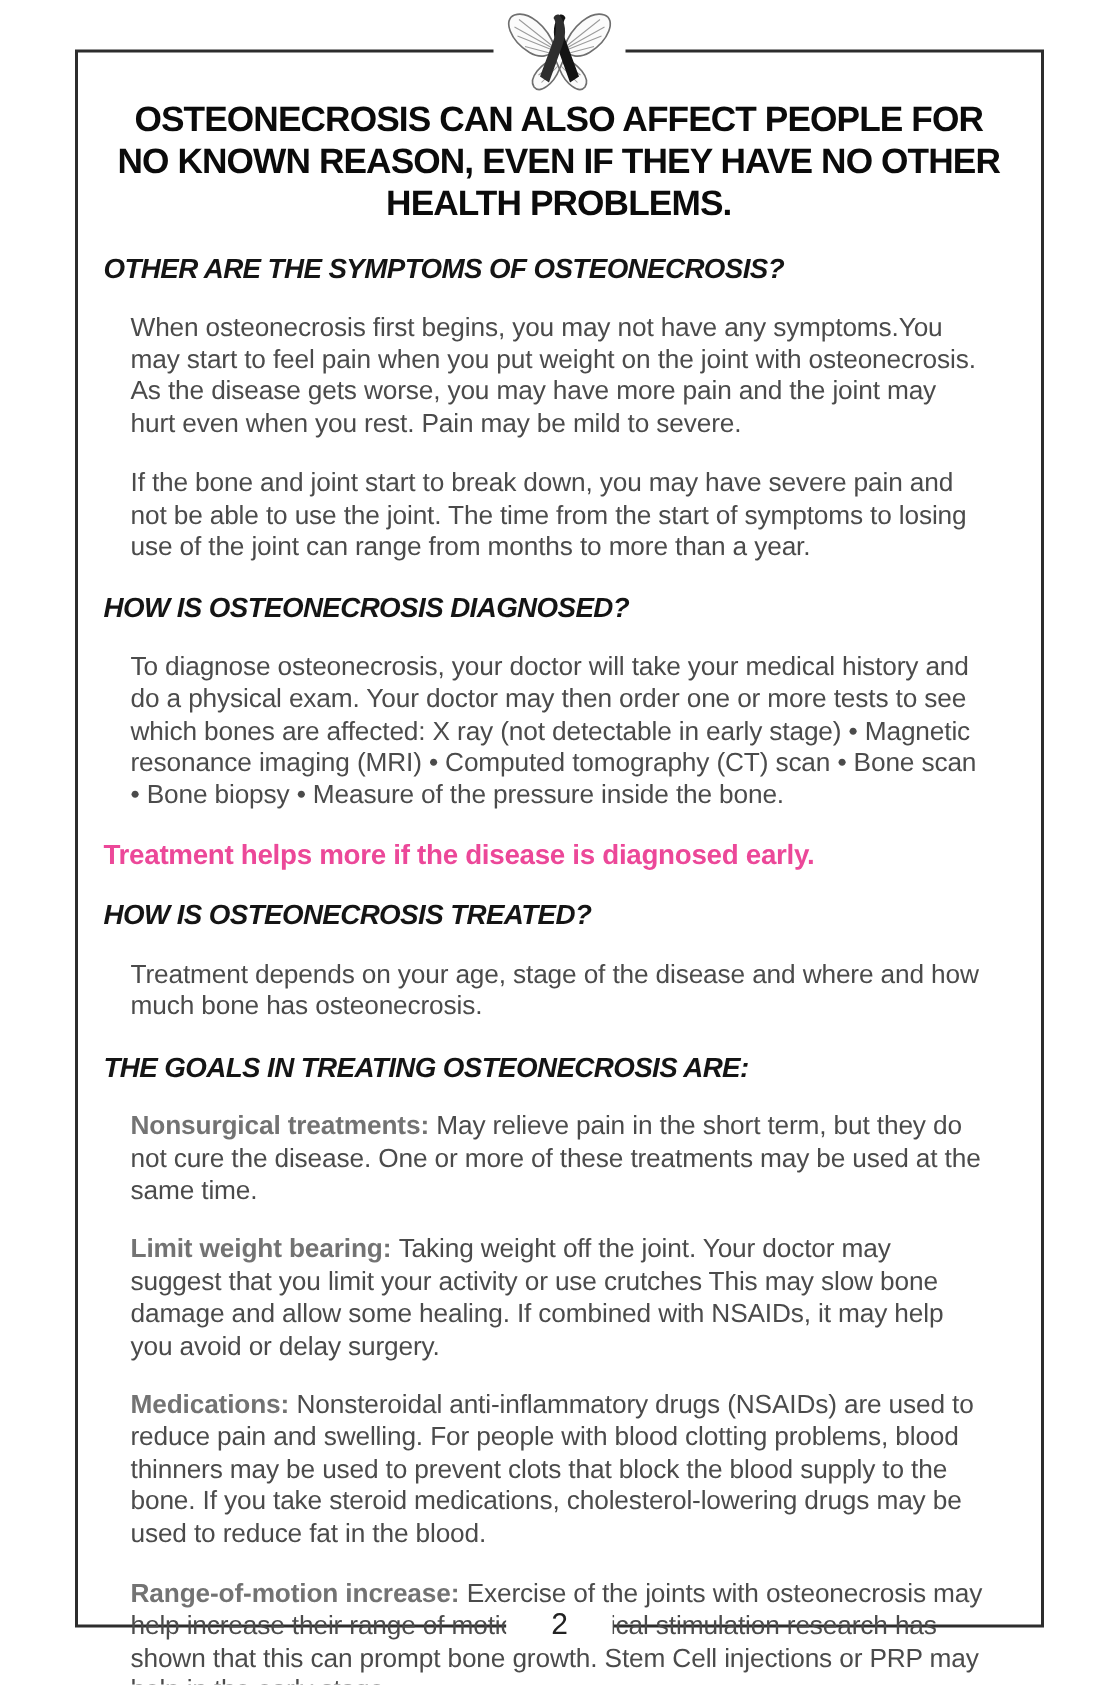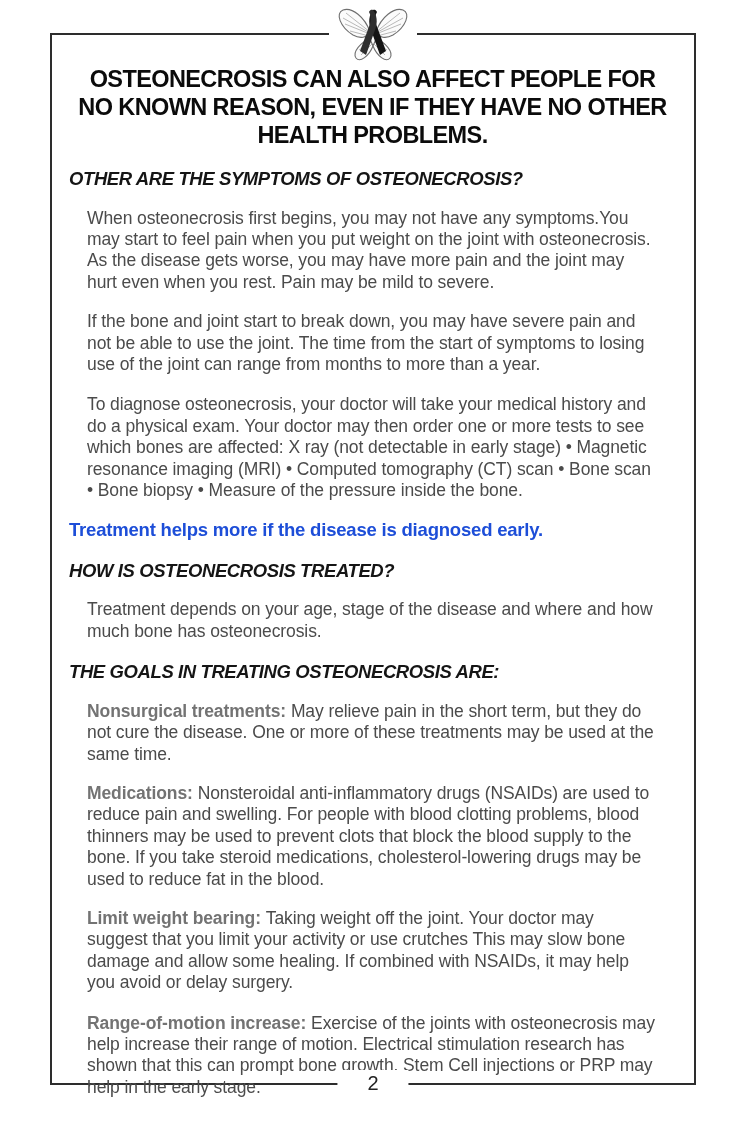--- a/index.html
+++ b/index.html
@@ -33,21 +33,21 @@
   .sec-heading{
     margin:0;font-size:18.5px;line-height:21.5px;font-weight:700;
     font-style:italic;letter-spacing:-0.4px;color:#151515;
   }
   .body-text{
     margin:18px;font-size:17.5px;line-height:21.4px;color:#4b4b4b;
     letter-spacing:-0.1px;
   }
   .emphasis-line{
     margin:0;font-size:18.5px;line-height:21.5px;font-weight:700;
-    color:#1d4ed8;letter-spacing:-0.2px;
+    color:#ec4899;letter-spacing:-0.2px;
   }
   .lead{font-weight:700;color:#737373;margin-right:0.28em;}
   .page-number{
     position:absolute;left:50%;bottom:-13px;transform:translateX(-50%);
     background:#ffffff;padding:0 30px;font-size:20px;line-height:26px;
     color:#222222;
   }
 </style>
 </head>
 <body>
@@ -84,20 +84,21 @@
     <section class="block first">
       <h2 class="sec-heading">OTHER ARE THE SYMPTOMS OF OSTEONECROSIS?</h2>
       <p class="body-text">When osteonecrosis first begins, you may not have any symptoms.You may start to feel pain when you put weight on the joint with osteonecrosis. As the disease gets worse, you may have more pain and the joint may hurt even when you rest. Pain may be mild to severe.</p>
     </section>
 
     <section class="block">
       <p class="body-text">If the bone and joint start to break down, you may have severe pain and not be able to use the joint. The time from the start of symptoms to losing use of the joint can range from months to more than a year.</p>
     </section>
 
     <section class="block roomy">
+      <h2 class="sec-heading">HOW IS OSTEONECROSIS DIAGNOSED?</h2>
       <p class="body-text">To diagnose osteonecrosis, your doctor will take your medical history and do a physical exam. Your doctor may then order one or more tests to see which bones are affected: X ray (not detectable in early stage) • Magnetic resonance imaging (MRI) • Computed tomography (CT) scan • Bone scan • Bone biopsy • Measure of the pressure inside the bone.</p>
     </section>
 
     <section class="block tight">
       <p class="emphasis-line">Treatment helps more if the disease is diagnosed early.</p>
     </section>
 
     <section class="block roomy">
       <h2 class="sec-heading">HOW IS OSTEONECROSIS TREATED?</h2>
       <p class="body-text">Treatment depends on your age, stage of the disease and where and how much bone has osteonecrosis.</p>
@@ -105,25 +106,25 @@
 
     <section class="block roomy">
       <h2 class="sec-heading">THE GOALS IN TREATING OSTEONECROSIS ARE:</h2>
     </section>
 
     <section class="block">
       <p class="body-text"><span class="lead">Nonsurgical treatments:</span><span>May relieve pain in the short term, but they do not cure the disease. One or more of these treatments may be used at the same time.</span></p>
     </section>
 
     <section class="block">
-      <p class="body-text"><span class="lead">Medications:</span><span>Nonsteroidal anti-inflammatory drugs (NSAIDs) are used to reduce pain and swelling. For people with blood clotting problems, blood thinners may be used to prevent clots that block the blood supply to the bone. If you take steroid medications, cholesterol-lowering drugs may be used to reduce fat in the blood.</span></p>
+      <p class="body-text"><span class="lead">Limit weight bearing:</span><span>Taking weight off the joint. Your doctor may suggest that you limit your activity or use crutches This may slow bone damage and allow some healing. If combined with NSAIDs, it may help you avoid or delay surgery.</span></p>
     </section>
 
     <section class="block">
-      <p class="body-text"><span class="lead">Limit weight bearing:</span><span>Taking weight off the joint. Your doctor may suggest that you limit your activity or use crutches This may slow bone damage and allow some healing. If combined with NSAIDs, it may help you avoid or delay surgery.</span></p>
+      <p class="body-text"><span class="lead">Medications:</span><span>Nonsteroidal anti-inflammatory drugs (NSAIDs) are used to reduce pain and swelling. For people with blood clotting problems, blood thinners may be used to prevent clots that block the blood supply to the bone. If you take steroid medications, cholesterol-lowering drugs may be used to reduce fat in the blood.</span></p>
     </section>
 
     <section class="block roomy">
       <p class="body-text"><span class="lead">Range-of-motion increase:</span><span>Exercise of the joints with osteonecrosis may help increase their range of motion. Electrical stimulation research has shown that this can prompt bone growth. Stem Cell injections or PRP may help in the early stage.</span></p>
     </section>
 
   </div>
 
   <div class="page-number">2</div>
 </div>

